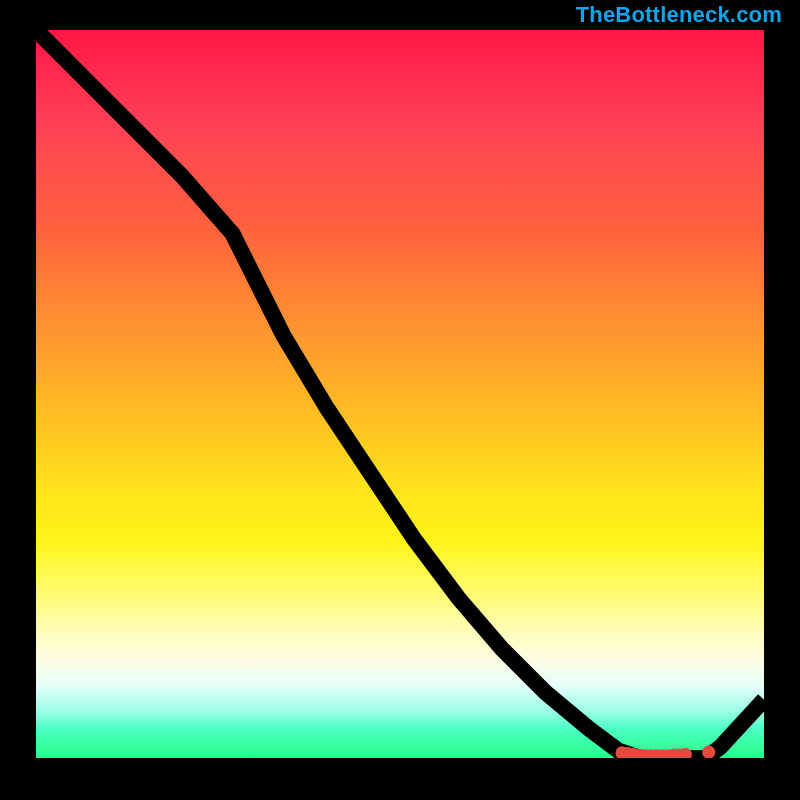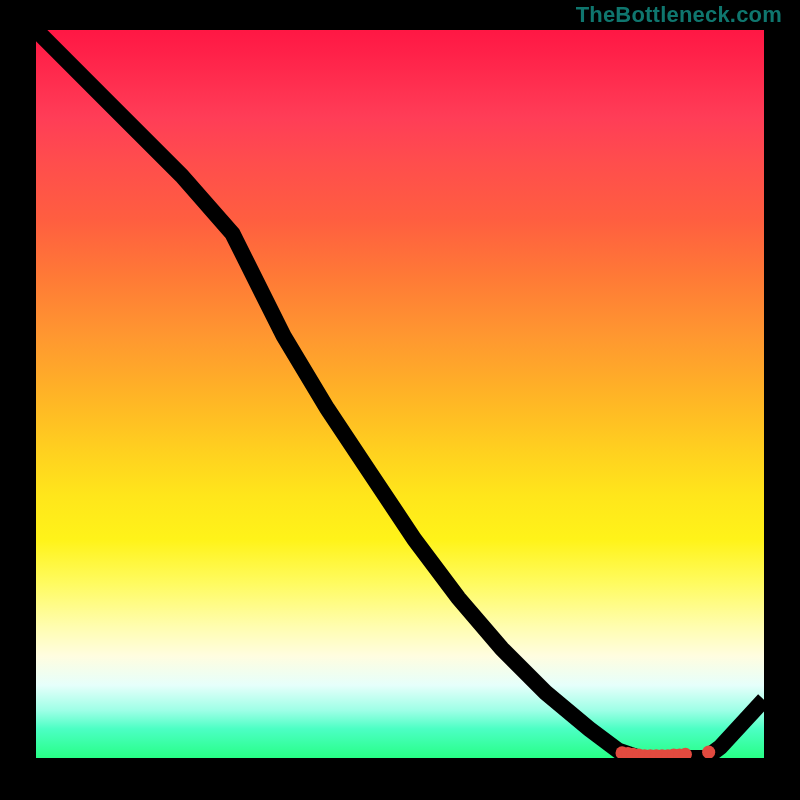--- a/index.html
+++ b/index.html
@@ -14,21 +14,21 @@
   .frame {
     position: relative;
     width: 800px;
     height: 800px;
     background: #000;
   }
   .watermark {
     position: absolute;
     top: 2px;
     right: 18px;
-    color: #0f766e;
+    color: #0ea5e9;
     font-size: 22px;
     font-weight: 600;
     letter-spacing: 0.2px;
     user-select: none;
   }
   .plot-wrap {
     position: absolute;
     left: 36px;
     top: 30px;
     width: 728px;

